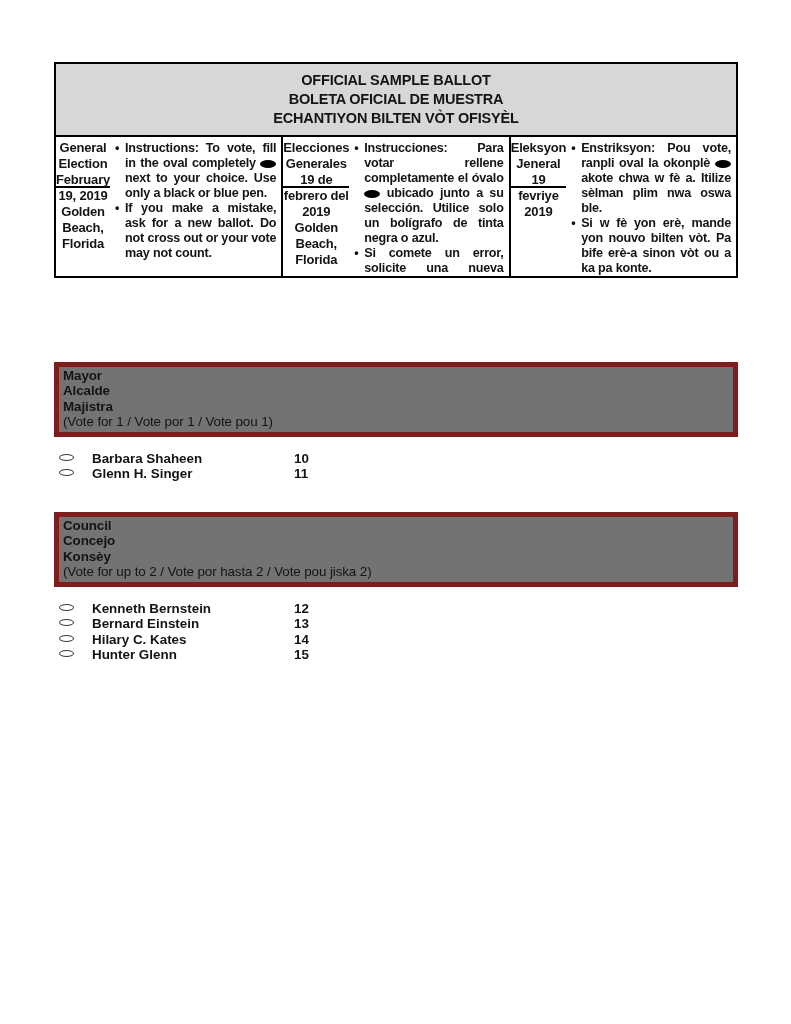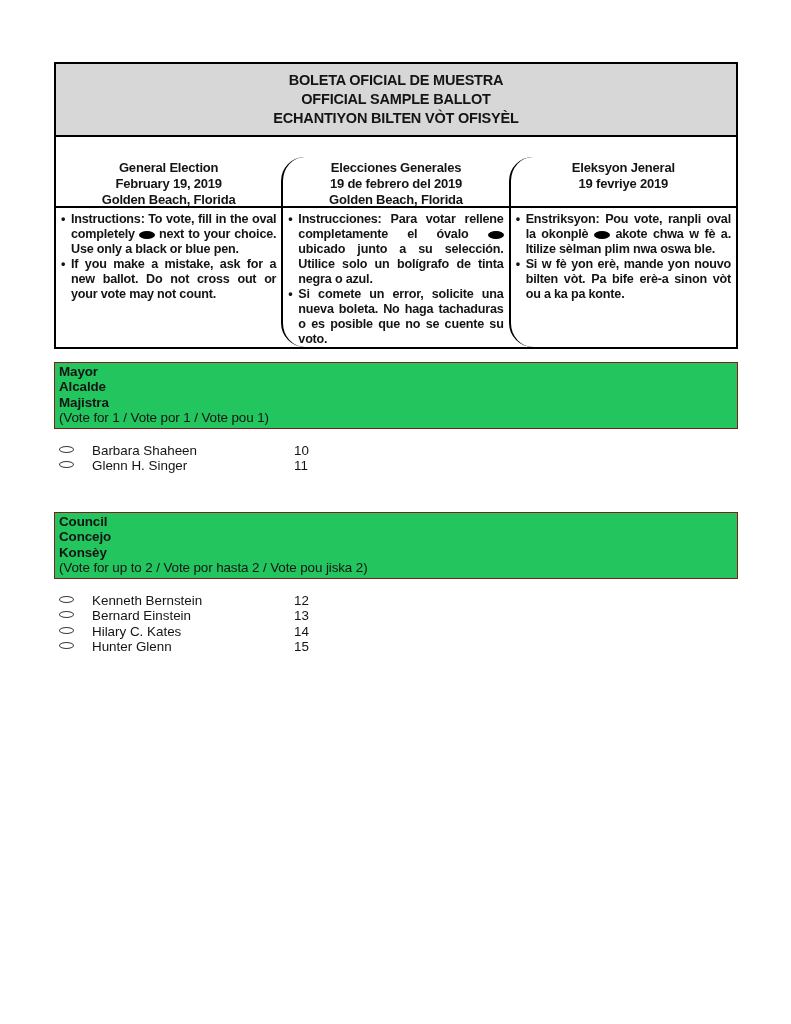--- a/index.html
+++ b/index.html
@@ -40,26 +40,23 @@
     letter-spacing: -0.2px;
   }
   .cols {
     display: flex;
     align-items: stretch;
   }
   .col {
     flex: 1 1 0;
     min-width: 0;
     display: flex;
-    flex-direction: column;
-    margin-top: 20px;
   }
   .col + .col {
     border-left: 2px solid #000;
-    border-radius: 24px;
   }
   .col-header {
     height: 51px;
     box-sizing: border-box;
     border-bottom: 2px solid #000;
     text-align: center;
     font-weight: bold;
     font-size: 13px;
     line-height: 16px;
     padding-top: 3px;
@@ -98,34 +95,35 @@
 
   
   .contest {
     position: absolute;
     left: 54px;
     width: 684px;
   }
   .contest-mayor   { top: 362px; }
   .contest-council { top: 500px; margin-top: 12px; }
   .contest-header {
-    background: #22c55e;
-    border: 1px solid #7f1d1d;
+    background: #737373;
+    border: 5px solid #7f1d1d;
     box-sizing: border-box;
     padding: 1px 4px 3px 4px;
     font-size: 13.4px;
     line-height: 15.3px;
     letter-spacing: -0.1px;
   }
   .contest-title-line { font-weight: bold; }
   .vote-rule { font-weight: normal; }
 
   .cand-list {
     margin-top: 14px;
     position: relative;
+    font-weight: bold;
   }
   .cand-row {
     position: relative;
     height: 15.3px;
     font-size: 13.4px;
     line-height: 15.3px;
   }
   .vote-oval {
     position: absolute;
     left: 5px;
@@ -148,22 +146,22 @@
   }
 </style>
 </head>
 <body>
 
 <div>
 
   <div class="ballot-table">
 
     <div class="title-row">
+      <div>OFFICIAL SAMPLE BALLOT</div>
       <div>BOLETA OFICIAL DE MUESTRA</div>
-      <div>OFFICIAL SAMPLE BALLOT</div>
       <div>ECHANTIYON BILTEN VÒT OFISYÈL</div>
     </div>
 
     <div class="cols">
 
       <div class="col">
         <div class="col-header">
           <div>General Election</div>
           <div>February 19, 2019</div>
           <div>Golden Beach, Florida</div>

